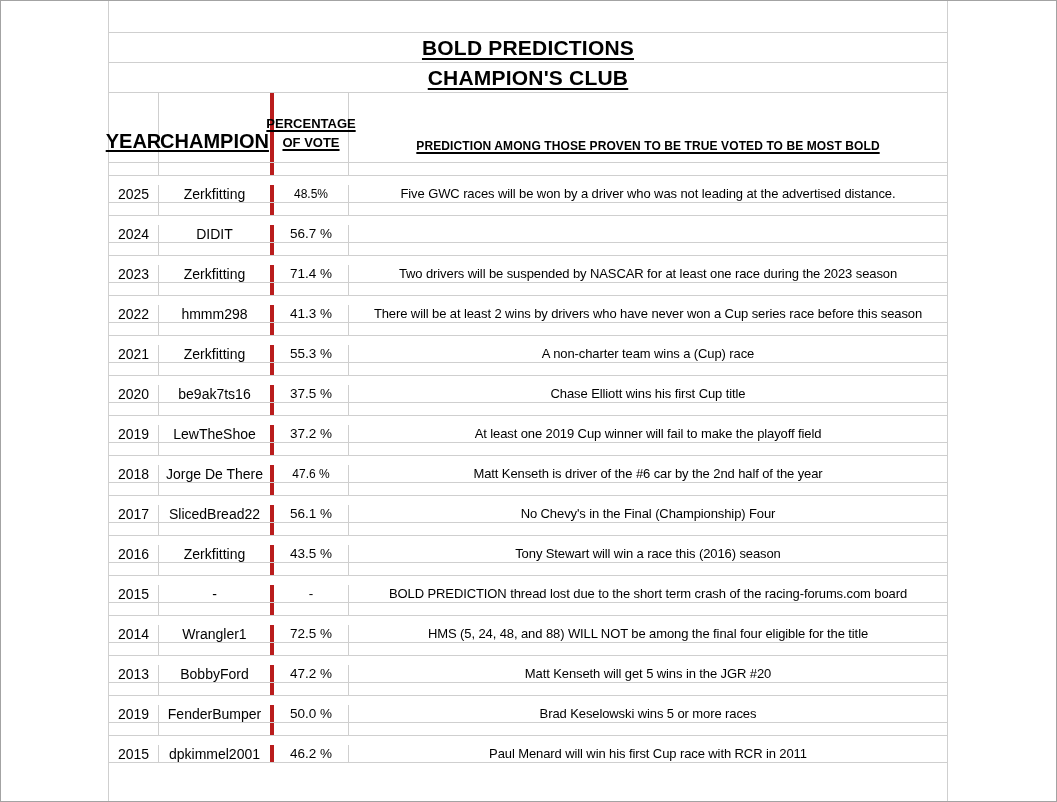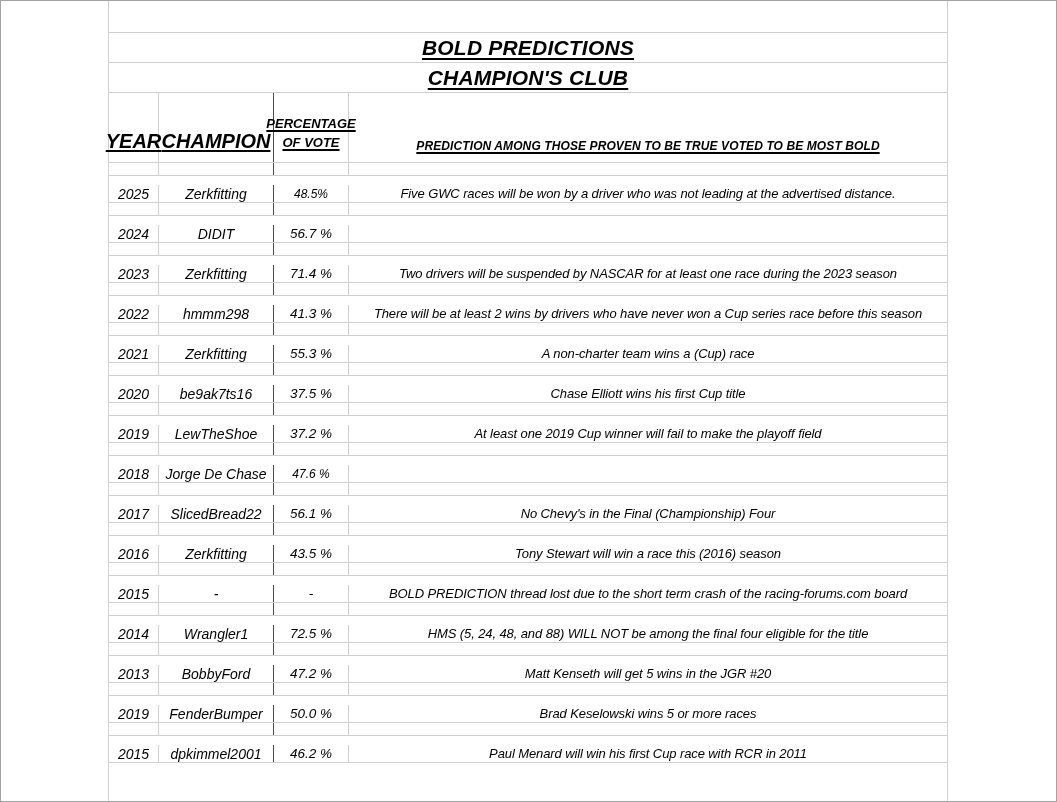--- a/index.html
+++ b/index.html
@@ -13,36 +13,36 @@
     color:#000000;
     overflow:hidden;
   }
   .sheet{
     position:absolute;
     left:107px;top:0;bottom:0;
     width:840px;
     box-sizing:border-box;
     border-left:1px solid #cfcfcf;
     border-right:1px solid #cfcfcf;
-    display:flex;flex-direction:column;font-style:italic;
+    display:flex;flex-direction:column;
   }
   .row{display:flex;box-sizing:border-box;border-bottom:1px solid #cfcfcf;flex:0 0 auto;}
   .r-top{height:32px;}
   .r-title{height:30px;align-items:center;justify-content:center;}
   .r-header{height:70px;}
   .r-gap{height:13px;}
   .r-data{height:27px;}
   .r-bottom{flex:1 1 auto;border-bottom:none;}
   .cell{
     box-sizing:border-box;
     display:flex;align-items:center;justify-content:center;
     overflow:visible;white-space:nowrap;
   }
   .c1{width:50px;border-right:1px solid #cfcfcf;}
-  .c2{width:115px;border-right:1px solid #b91c1c;}
+  .c2{width:115px;border-right:4px solid #b91c1c;}
   .c3{width:75px;border-right:1px solid #cfcfcf;}
   .c4{flex:1 1 auto;}
   .title-text{
     font-size:21px;font-weight:bold;letter-spacing:0.2px;
     text-decoration:underline;text-decoration-thickness:2px;text-underline-offset:3px;
   }
   .r-header .cell{align-items:flex-end;padding-bottom:9px;}
   .hdr{
     font-weight:bold;text-align:center;
     text-decoration:underline;text-decoration-thickness:1.5px;text-underline-offset:2px;
@@ -158,22 +158,23 @@
     <div class="cell c2">LewTheShoe</div>
     <div class="cell c3">37.2 %</div>
     <div class="cell c4">At least one 2019 Cup winner will fail to make the playoff field</div>
   </div><div class="row r-gap">
           <div class="cell c1"></div>
           <div class="cell c2"></div>
           <div class="cell c3"></div>
           <div class="cell c4"></div>
         </div><div class="row r-data">
     <div class="cell c1">2018</div>
-    <div class="cell c2">Jorge De Chase</div>
+    <div class="cell c2">Jorge De There</div>
     <div class="cell c3 small">47.6 %</div>
+    <div class="cell c4">Matt Kenseth is driver of the #6 car by the 2nd half of the year</div>
   </div><div class="row r-gap">
           <div class="cell c1"></div>
           <div class="cell c2"></div>
           <div class="cell c3"></div>
           <div class="cell c4"></div>
         </div><div class="row r-data">
     <div class="cell c1">2017</div>
     <div class="cell c2">SlicedBread22</div>
     <div class="cell c3">56.1 %</div>
     <div class="cell c4">No Chevy's in the Final (Championship) Four</div>

